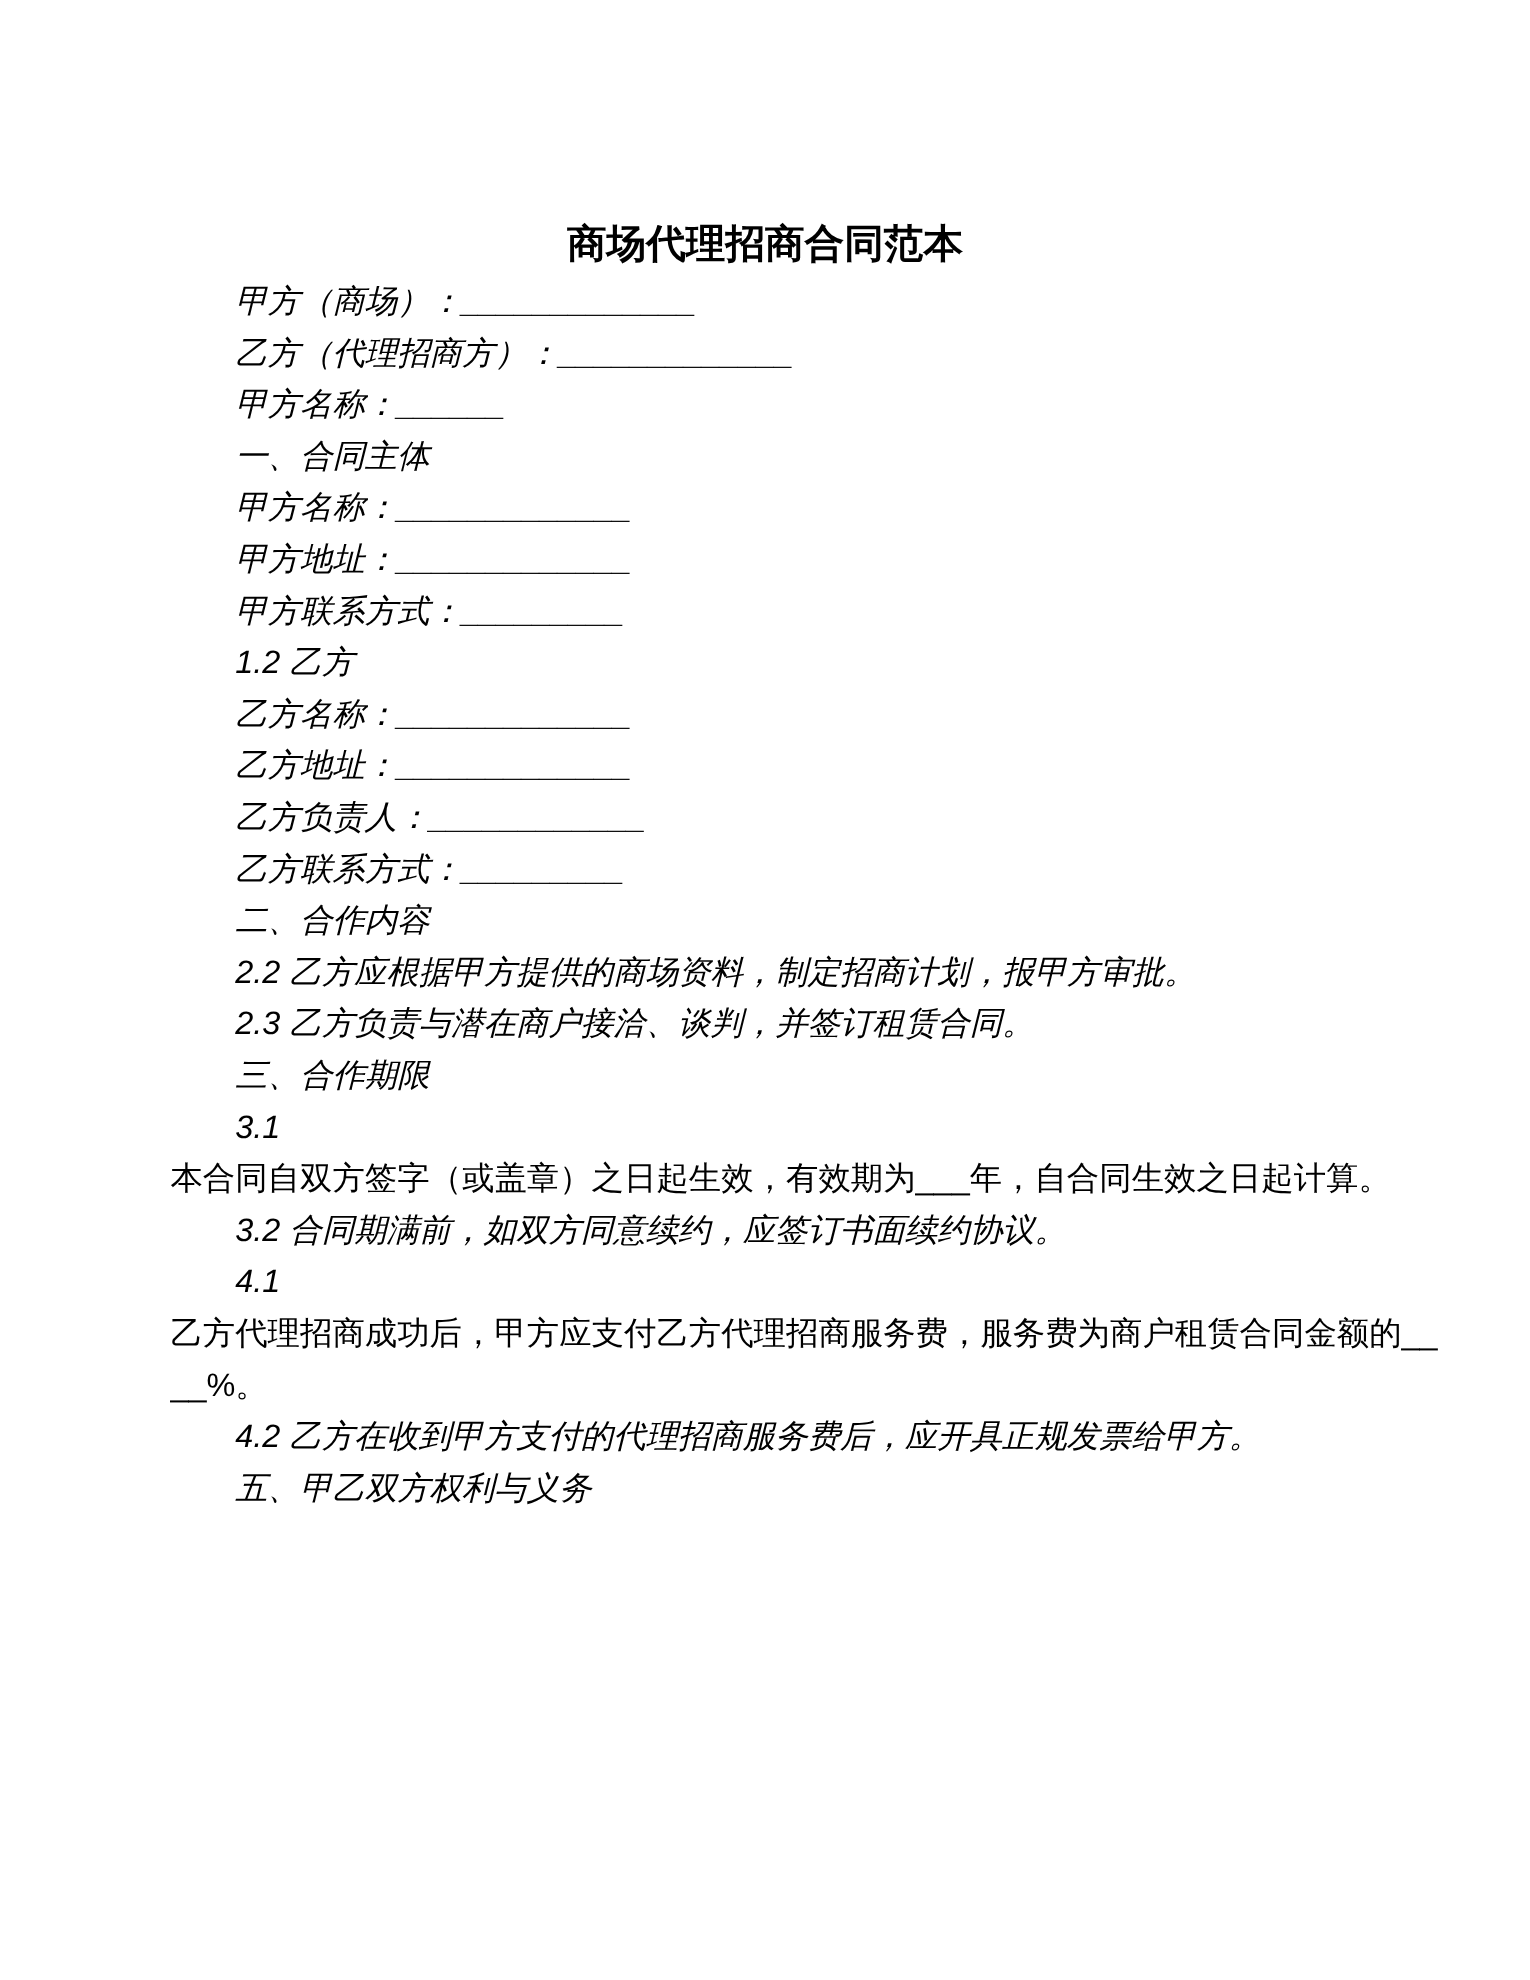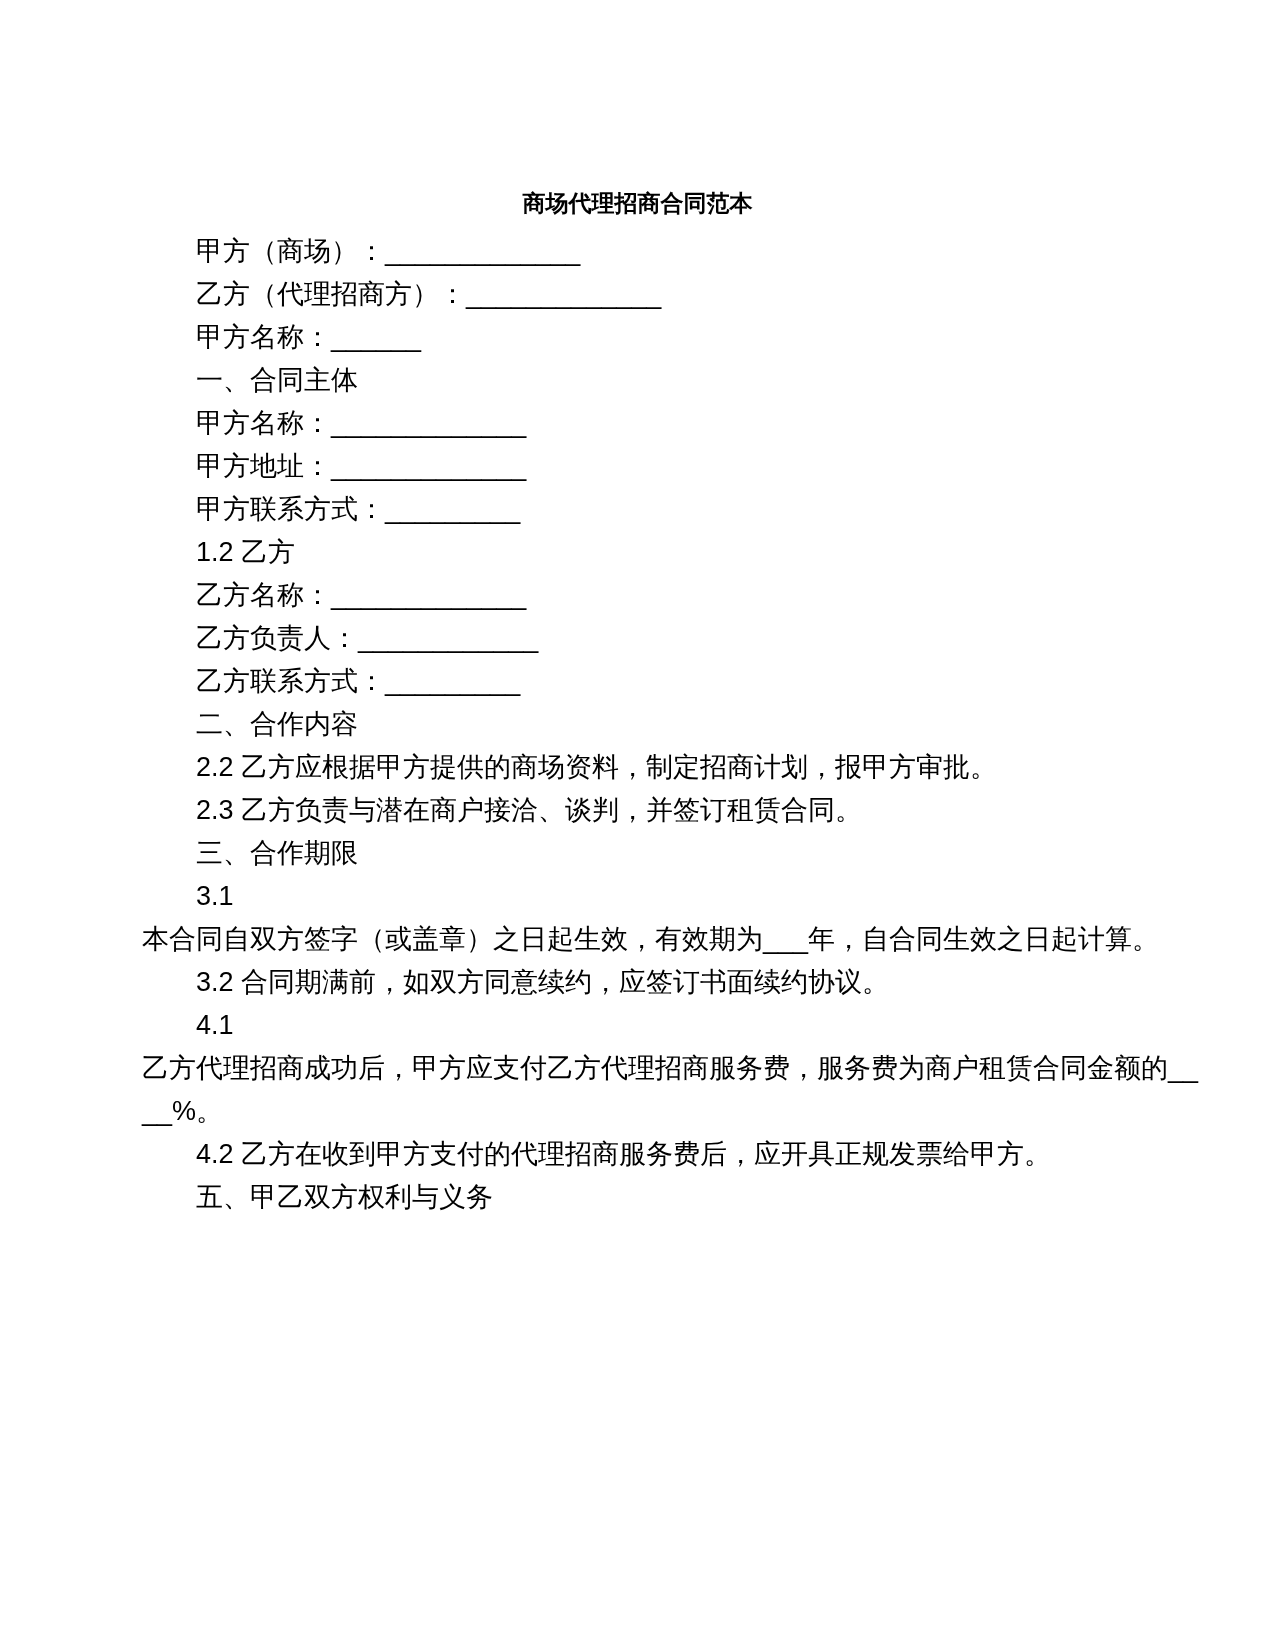--- a/index.html
+++ b/index.html
@@ -13,54 +13,56 @@
     height: 1650px;
     box-sizing: border-box;
     padding: 181px 142px 0 142px;
     background: #ffffff;
     color: #000000;
     font-family: "Liberation Sans", sans-serif;
     overflow: hidden;
   }
   .title {
     margin: 0 0 5px 0;
-    font-size: 23px;
+    font-size: 33px;
     line-height: 44px;
     font-weight: 700;
     text-align: center;
     white-space: nowrap;
   }
   .body {
     font-size: 27px;
   }
   .line {
     margin: 0;
     font-size: 27px;
     line-height: 43px;
     white-space: nowrap;
   }
   .line.indent {
     text-indent: 54px; 
+    font-style: italic;
   }
 </style>
 </head>
 <body>
 
 <div class="page">
   <h1 class="title">商场代理招商合同范本</h1>
   <div class="body">
       <p class="line indent">甲方（商场）：_____________</p>
       <p class="line indent">乙方（代理招商方）：_____________</p>
       <p class="line indent">甲方名称：______</p>
       <p class="line indent">一、合同主体</p>
       <p class="line indent">甲方名称：_____________</p>
       <p class="line indent">甲方地址：_____________</p>
       <p class="line indent">甲方联系方式：_________</p>
       <p class="line indent">1.2 乙方</p>
       <p class="line indent">乙方名称：_____________</p>
+      <p class="line indent">乙方地址：_____________</p>
       <p class="line indent">乙方负责人：____________</p>
       <p class="line indent">乙方联系方式：_________</p>
       <p class="line indent">二、合作内容</p>
       <p class="line indent">2.2 乙方应根据甲方提供的商场资料，制定招商计划，报甲方审批。</p>
       <p class="line indent">2.3 乙方负责与潜在商户接洽、谈判，并签订租赁合同。</p>
       <p class="line indent">三、合作期限</p>
       <p class="line indent">3.1</p>
       <p class="line">本合同自双方签字（或盖章）之日起生效，有效期为___年，自合同生效之日起计算。</p>
       <p class="line indent">3.2 合同期满前，如双方同意续约，应签订书面续约协议。</p>
       <p class="line indent">4.1</p>

